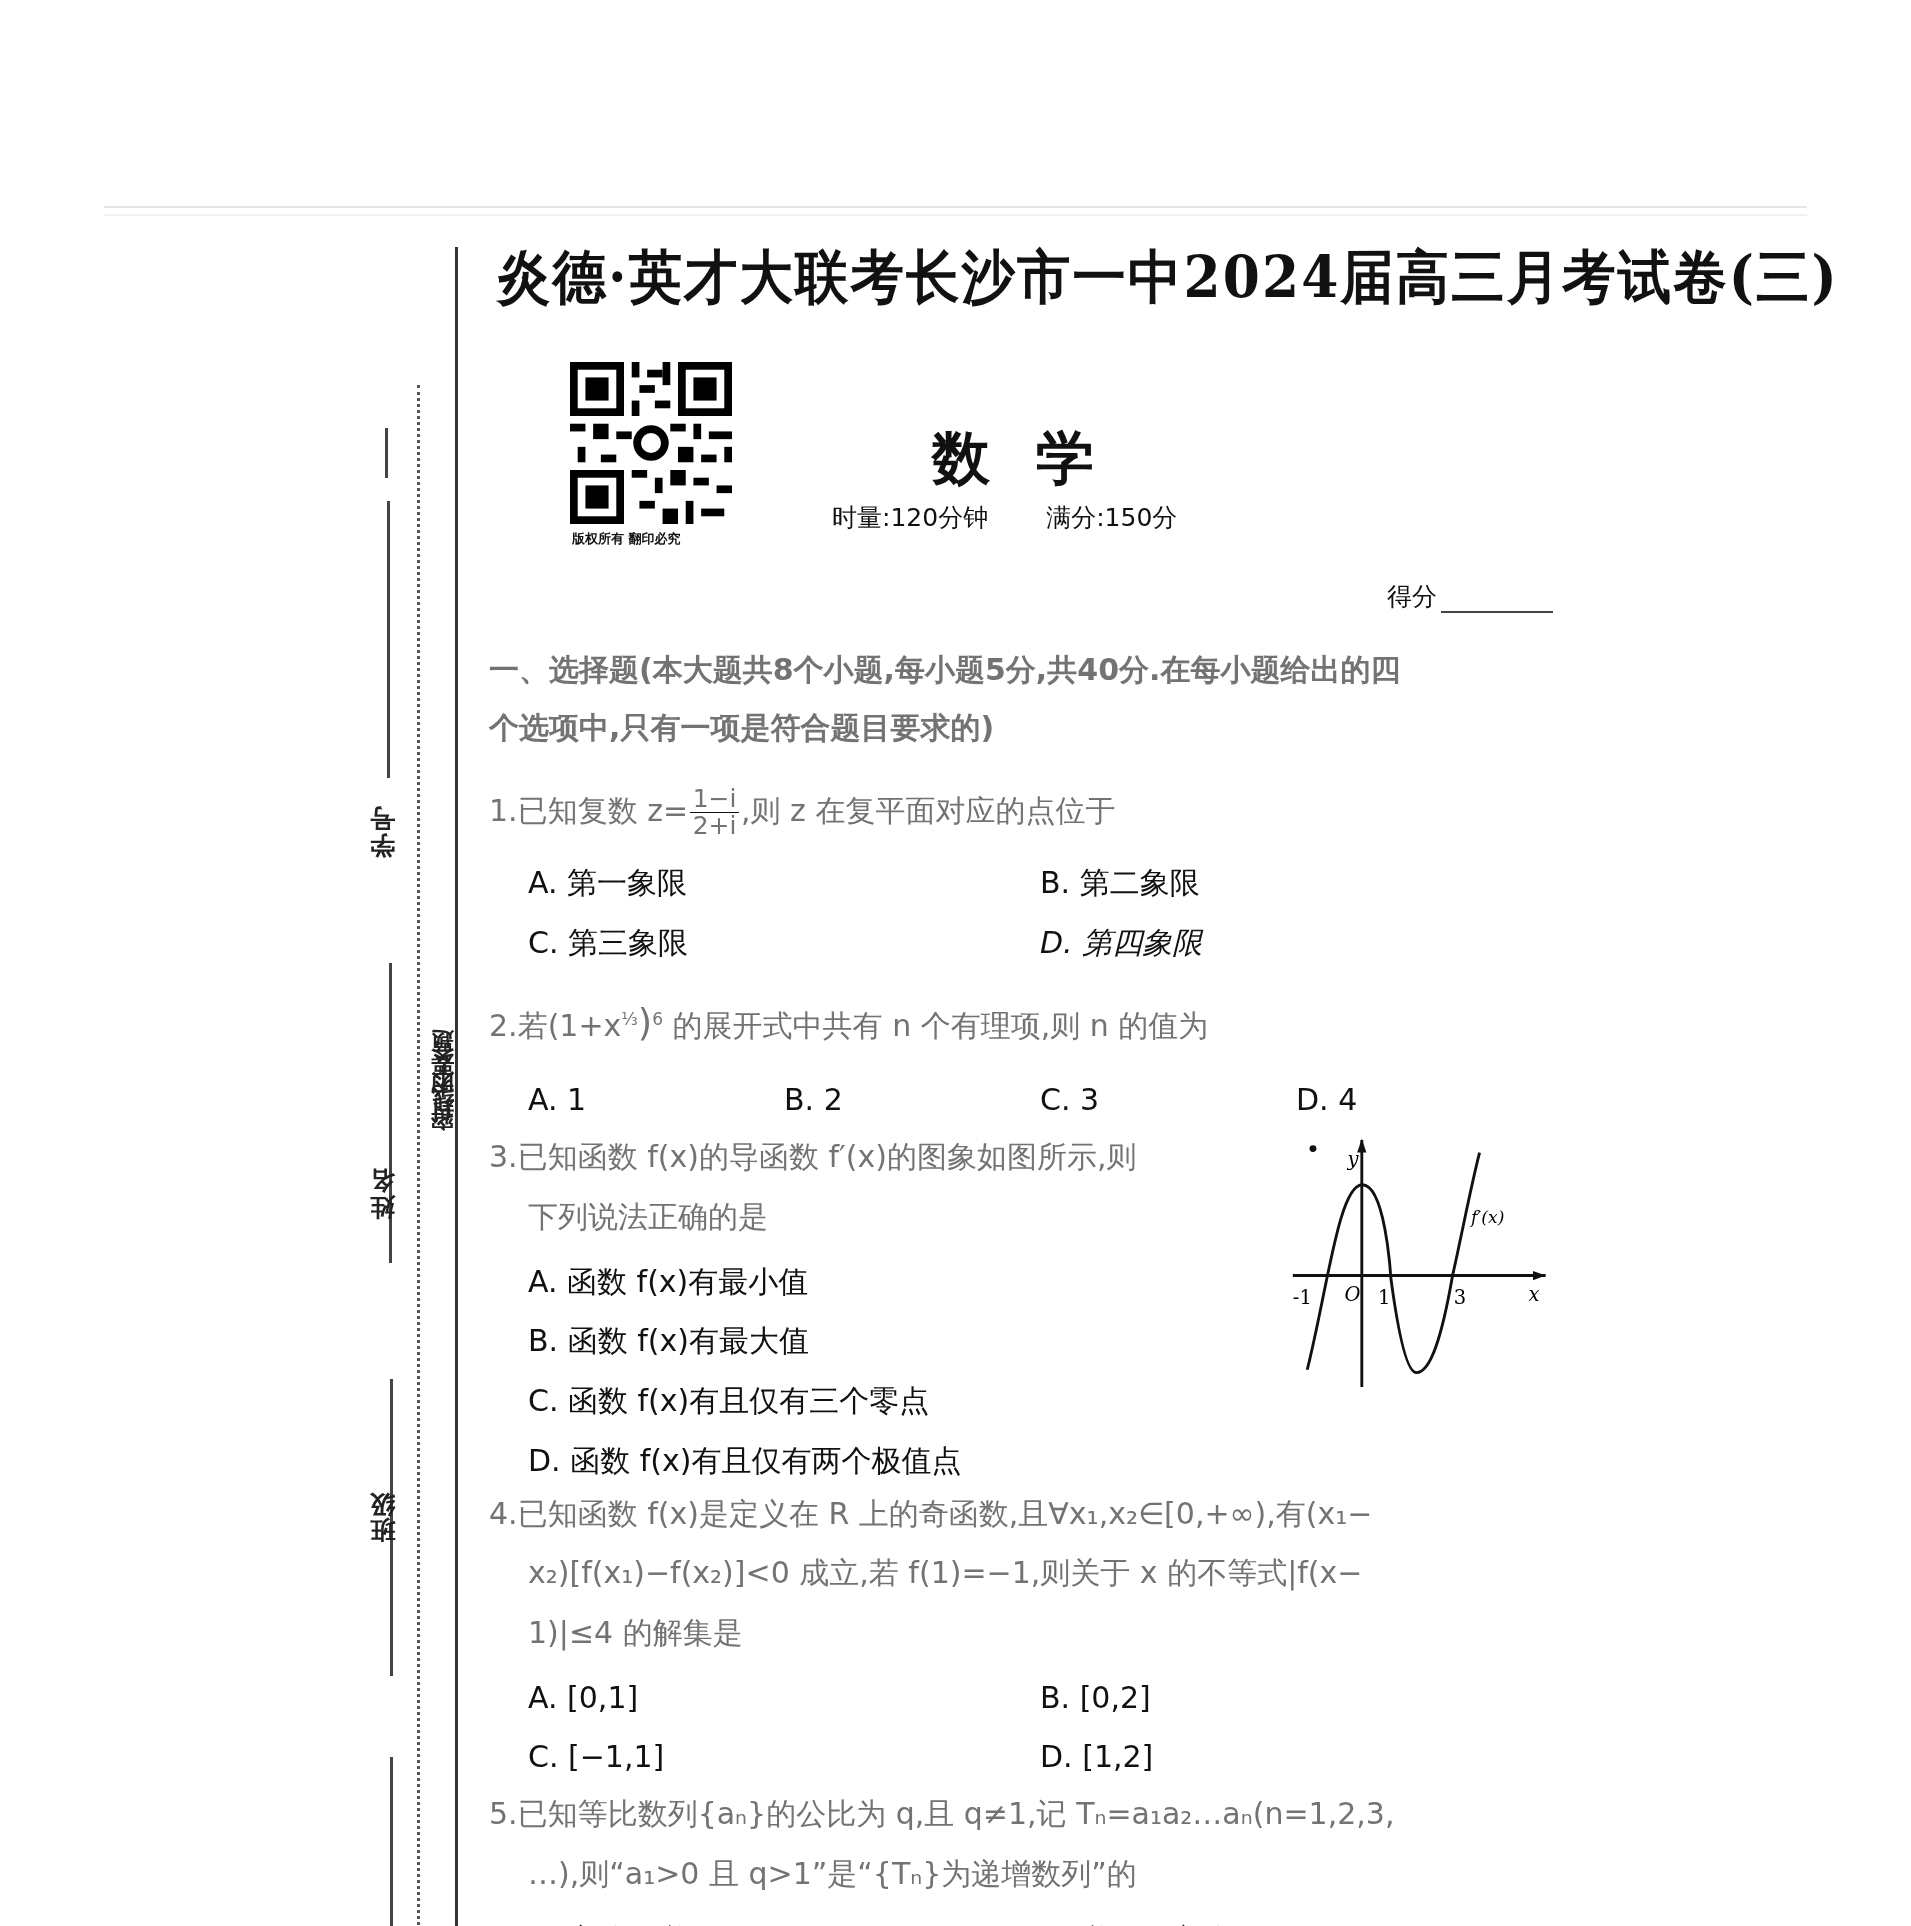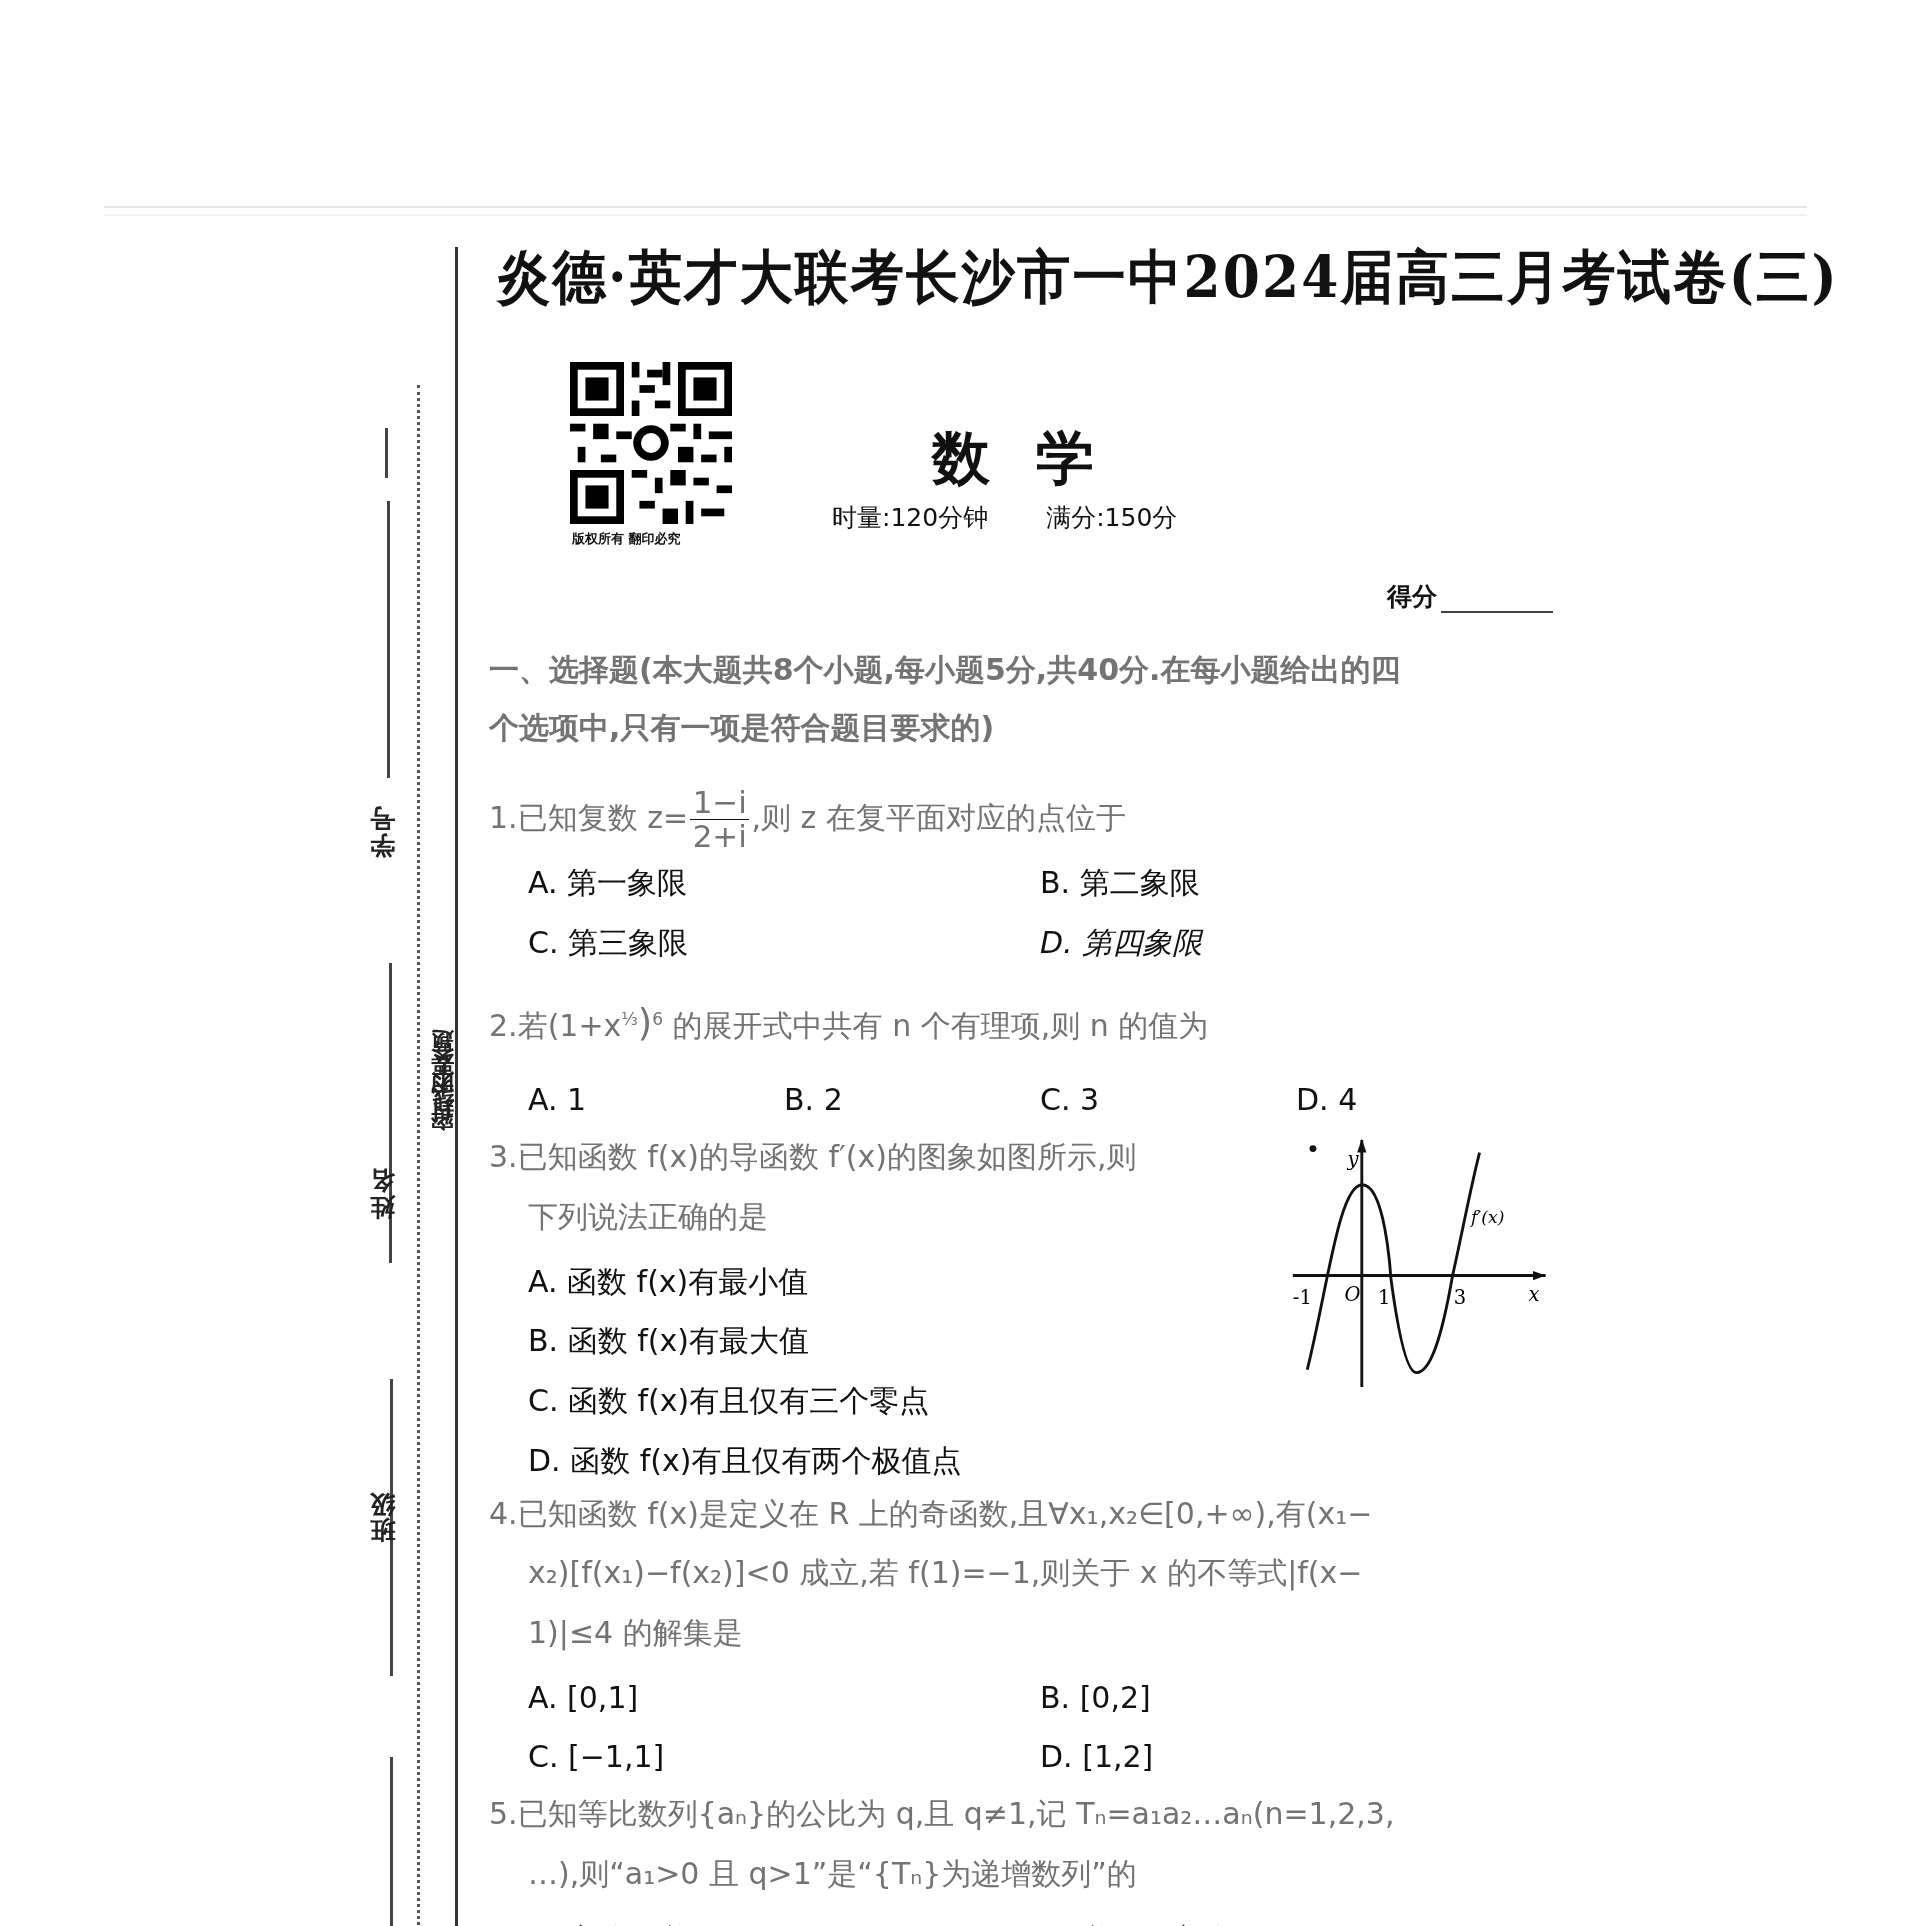--- a/index.html
+++ b/index.html
@@ -16,26 +16,26 @@
   .seal { font-family:"DejaVu Sans","Liberation Sans",sans-serif; font-weight:bold; font-size:23px;
           writing-mode:vertical-rl; transform:rotate(180deg); letter-spacing:11.6px; color:#222; }
   .title { left:497px; top:239px; width:1079px; font-size:58px; font-weight:bold;
            font-family:"DejaVu Serif","Liberation Serif",serif; letter-spacing:2.3px; white-space:nowrap;
            transform:scaleX(0.92); transform-origin:left; }
   .qr { left:570px; top:362px; width:162px; height:162px; background:#fff; }
   .qr-caption { left:572px; top:530px; font-size:13px; font-weight:bold; font-family:"DejaVu Sans","Liberation Sans",sans-serif; white-space:nowrap; }
   .subject { left:932px; top:420px; font-size:58px; font-weight:bold; letter-spacing:46px; font-family:"DejaVu Sans","Liberation Sans",sans-serif; }
   .exam-meta { left:832px; top:501px; font-size:25px; font-family:"DejaVu Sans","Liberation Sans",sans-serif; white-space:nowrap; }
   .exam-meta span + span { margin-left:58px; }
-  .score { left:1387px; top:580px; font-size:25px; font-weight:bold; font-family:"DejaVu Sans","Liberation Sans",sans-serif; }
+  .score { left:1387px; top:580px; font-size:25px; font-weight:normal; font-family:"DejaVu Sans","Liberation Sans",sans-serif; }
   .score-line { display:inline-block; width:112px; border-bottom:2.3px solid #444; margin-left:3.9px; vertical-align:bottom; }
   .text { font-family:"DejaVu Sans","Liberation Sans",sans-serif; font-size:30px; line-height:1; white-space:nowrap; color:#737373; }
   .bold { font-weight:bold; }
   .opt { font-family:"DejaVu Sans","Liberation Sans",sans-serif; font-size:30px; white-space:nowrap; }
-  .frac { display:inline-block; vertical-align:middle; text-align:center; font-size:31px; line-height:1.05; margin:0 2.3px; }
+  .frac { display:inline-block; vertical-align:middle; text-align:center; font-size:25px; line-height:1.05; margin:0 2.3px; }
   .frac .num { display:block; border-bottom:1.9px solid #111; padding:0 2.3px; }
   .frac .den { display:block; padding:0 2.3px; }
   svg text { font-family:"DejaVu Serif","Liberation Serif",serif; }
 </style>
 </head>
 <body>
 
 <div class="abs top-rule"></div>
 <div class="abs top-rule2"></div>
 

